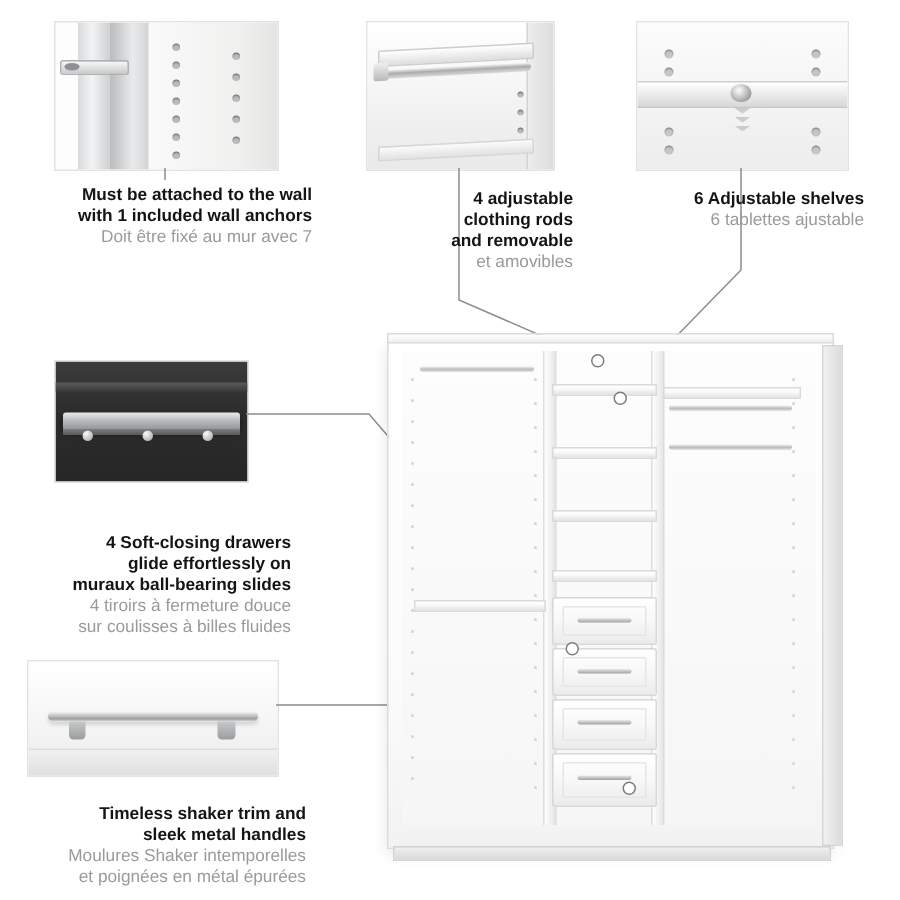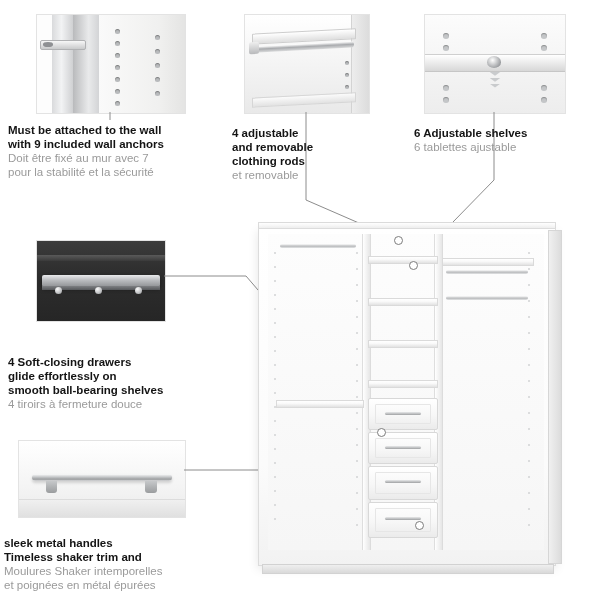--- a/index.html
+++ b/index.html
@@ -171,21 +171,21 @@
     font-weight: bold;
     color: #141414;
     margin: 0;
   }
   .caption .fr {
     font-size: 11.5px;
     font-weight: normal;
     color: #9a9a9a;
     margin: 0;
   }
-  .caption.center { text-align: left; }
+  .caption.center { text-align: right; }
 
   
   svg.leaders {
     position: absolute; left:0; top:0; width:600px; height:600px;
     pointer-events: none;
   }
 
   
   #wardrobe {
     position: absolute;
@@ -347,47 +347,47 @@
 
     <path d="M 494 112 L 494 180 L 412 264" stroke="#8c8c8c" stroke-width="1" fill="none"></path>
 
     <path d="M 164 276 L 246 276 L 380 432" stroke="#8c8c8c" stroke-width="1" fill="none"></path>
 
     <path d="M 184 470 L 300 470 L 418 524" stroke="#8c8c8c" stroke-width="1" fill="none"></path>
   </svg>
 
   <div class="caption center" id="cap-anchor" style="left:8px; top:123px; width:200px;">
     <p class="en">Must be attached to the wall</p>
-    <p class="en">with 9 included wall anchors</p>
+    <p class="en">with 1 included wall anchors</p>
     <p class="fr">Doit être fixé au mur avec 7</p>
-    <p class="fr">pour la stabilité et la sécurité</p>
   </div>
 
   <div class="caption center" id="cap-rod" style="left:232px; top:126px; width:150px;">
     <p class="en">4 adjustable</p>
+    <p class="en">clothing rods</p>
     <p class="en">and removable</p>
-    <p class="en">clothing rods</p>
-    <p class="fr">et removable</p>
+    <p class="fr">et amovibles</p>
   </div>
 
   <div class="caption center" id="cap-shelf" style="left:414px; top:126px; width:162px;">
     <p class="en">6 Adjustable shelves</p>
     <p class="fr">6 tablettes ajustable</p>
   </div>
 
   <div class="caption center" id="cap-drawer" style="left:8px; top:355px; width:186px;">
     <p class="en">4 Soft-closing drawers</p>
     <p class="en">glide effortlessly on</p>
-    <p class="en">smooth ball-bearing shelves</p>
+    <p class="en">muraux ball-bearing slides</p>
     <p class="fr">4 tiroirs à fermeture douce</p>
+    <p class="fr">sur coulisses à billes fluides</p>
   </div>
 
   <div class="caption center" id="cap-handle" style="left:4px; top:536px; width:200px;">
+    <p class="en">Timeless shaker trim and</p>
     <p class="en">sleek metal handles</p>
-    <p class="en">Timeless shaker trim and</p>
     <p class="fr">Moulures Shaker intemporelles</p>
     <p class="fr">et poignées en métal épurées</p>
   </div>
 
   <div id="wardrobe">
 
     <div class="w-abs cab-top"></div>
     <div class="w-abs cab-outer"></div>
     <div class="w-abs interior"></div>
 

